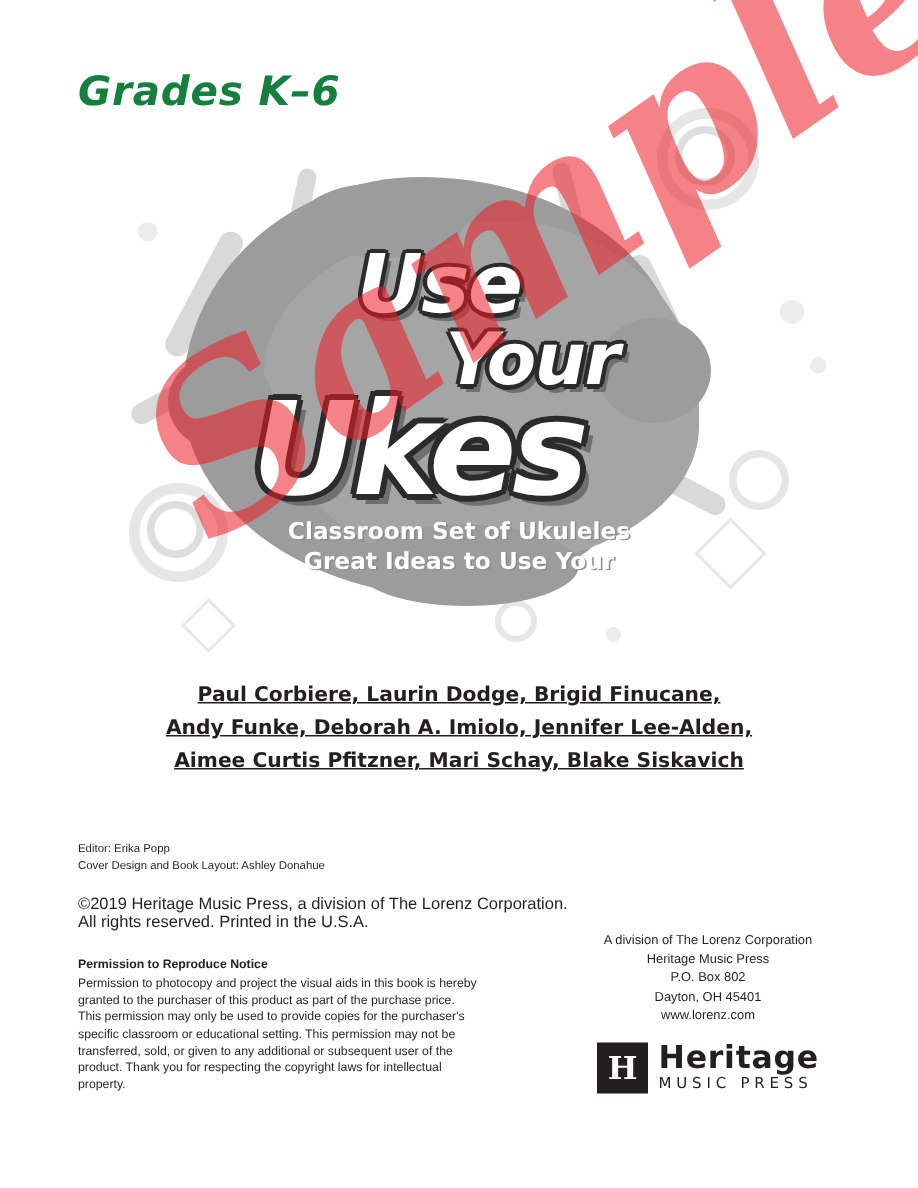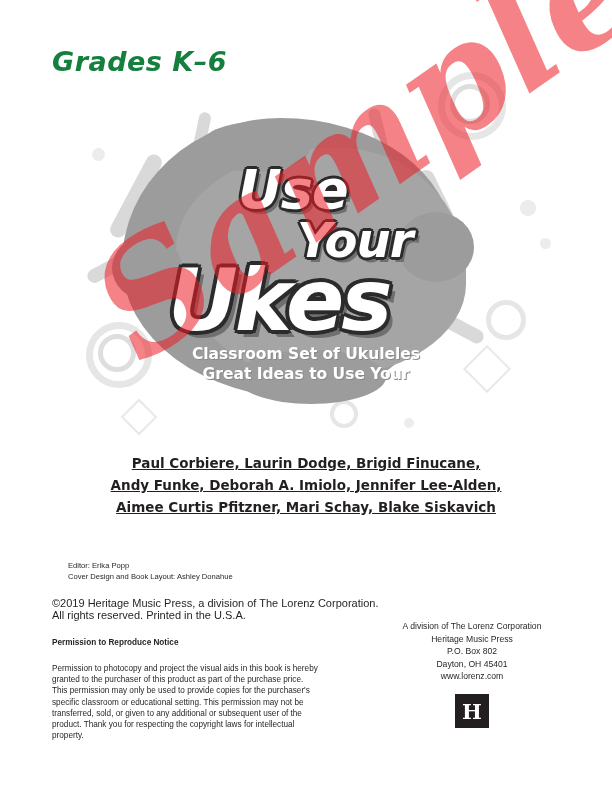--- a/index.html
+++ b/index.html
@@ -167,21 +167,20 @@
 
   
   .credits {
     position: absolute;
     left: 52px;
     top: 560px;
     width: 330px;
     font-size: 7.6px;
     line-height: 11px;
     color: #231f20;
-    margin-left: 16px;
   }
   .copyright {
     position: absolute;
     left: 52px;
     top: 598px;
     width: 330px;
     font-size: 11px;
     line-height: 11.5px;
     color: #231f20;
   }
@@ -195,21 +194,20 @@
     color: #231f20;
   }
   .permission-body {
     position: absolute;
     left: 52px;
     top: 650px;
     width: 268px;
     font-size: 8.2px;
     line-height: 11.2px;
     color: #231f20;
-    margin-top: 13px;
   }
 
   
   .publisher {
     position: absolute;
     left: 372px;
     top: 620px;
     width: 200px;
     text-align: center;
     font-size: 8.6px;
@@ -353,19 +351,23 @@
     <div>Heritage Music Press</div>
     <div>P.O. Box 802</div>
     <div>Dayton, OH 45401</div>
     <div>www.lorenz.com</div>
   </div>
 
   <div class="logo-wrap">
     <div class="logo-mark">
       <span class="h">H</span>
     </div>
+    <div class="logo-text">
+      <div class="l1">Heritage</div>
+      <div class="l2">MUSIC PRESS</div>
+    </div>
   </div>
 
   <div class="sample">
     <div class="sample-text">Sample</div>
   </div>
 
 </div>
 
 </body></html>

